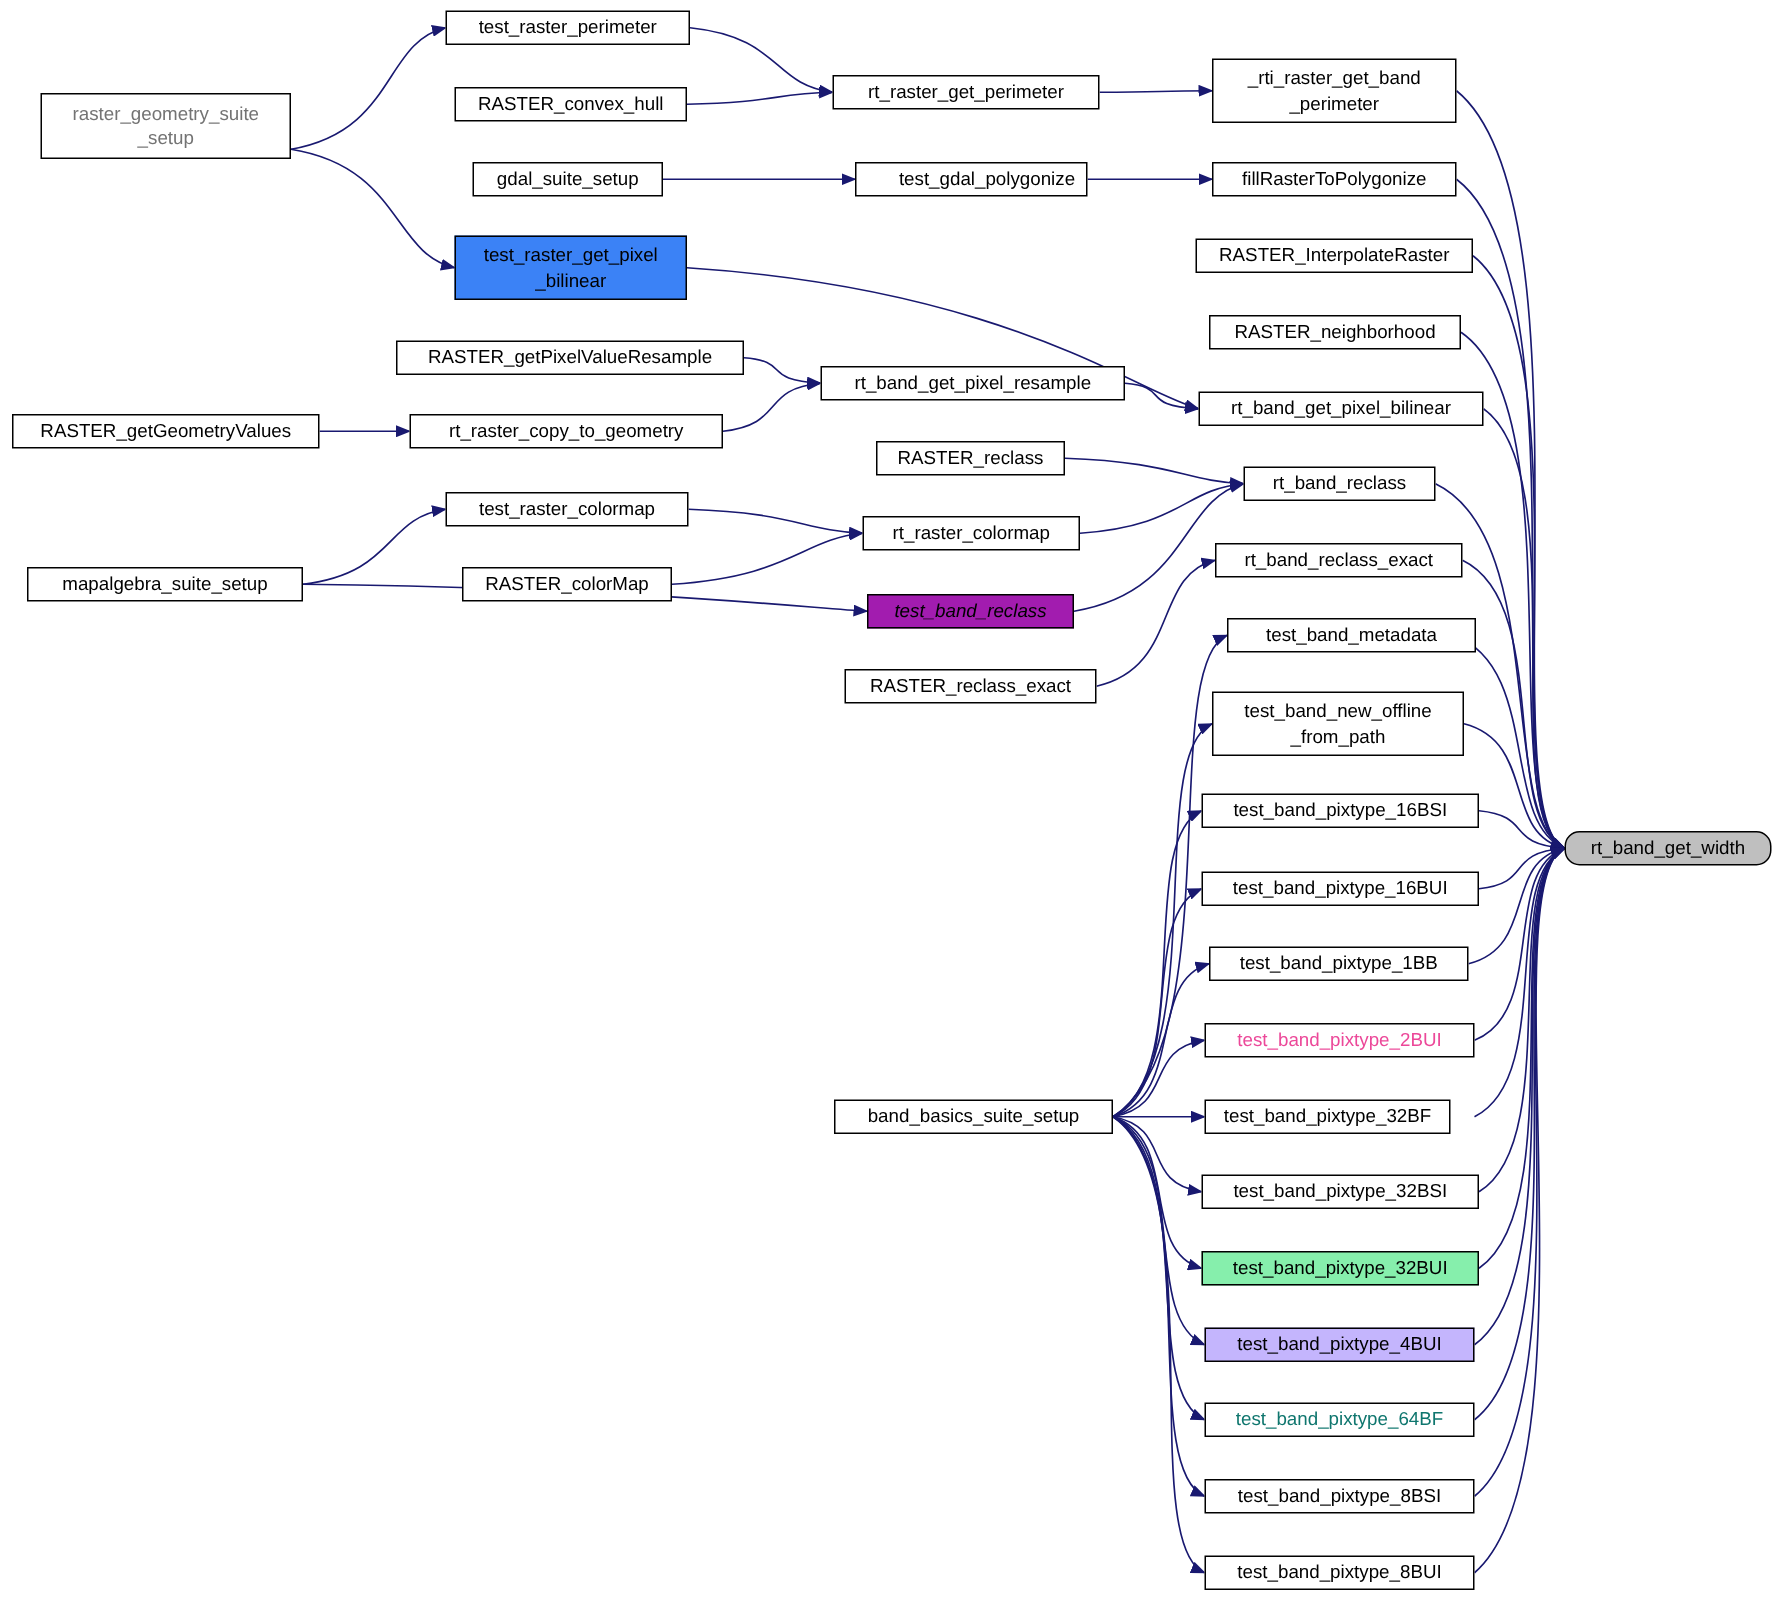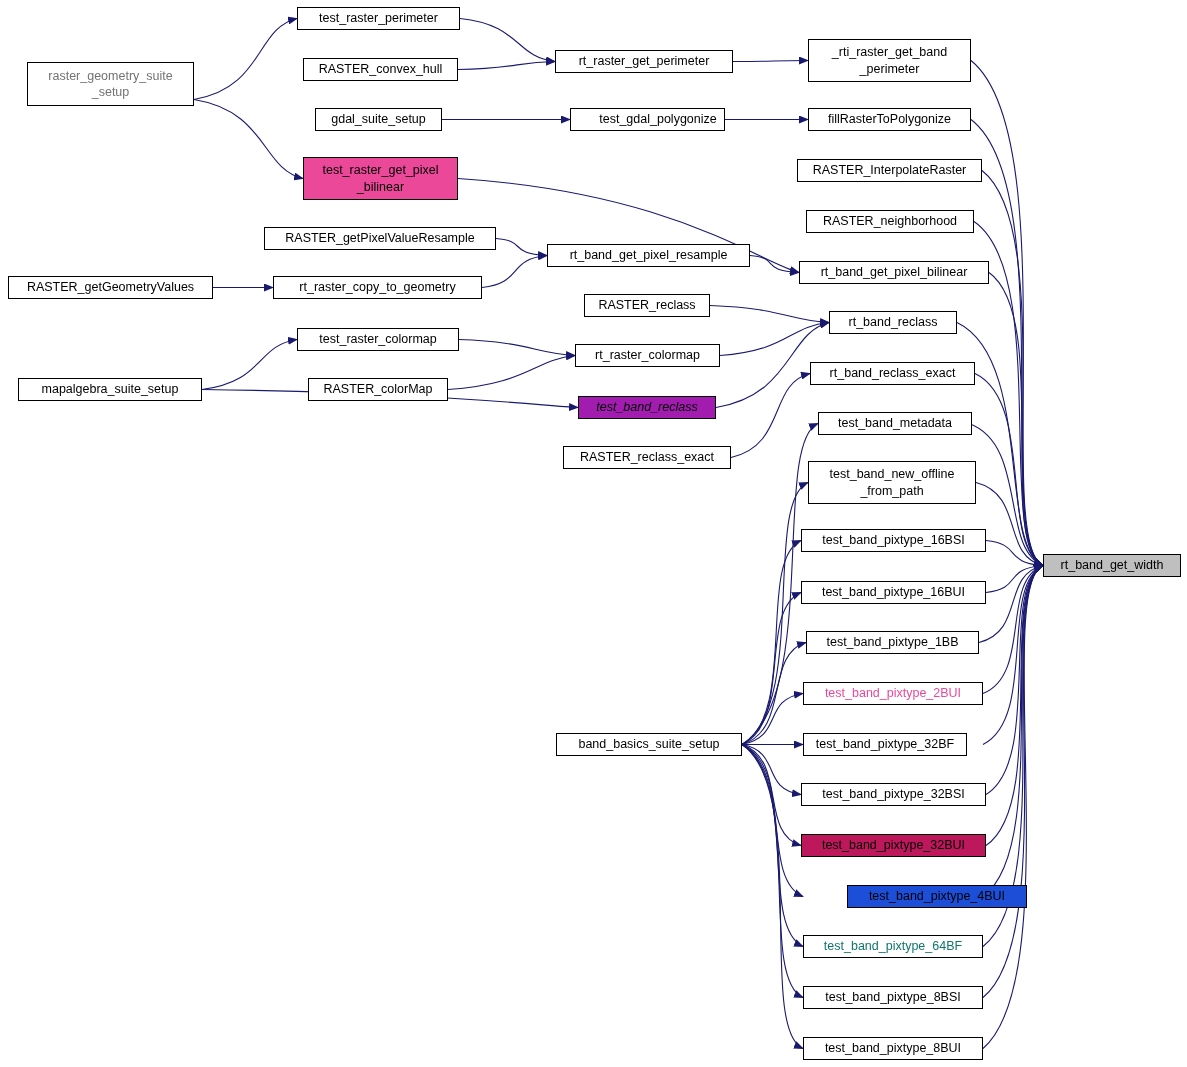--- a/index.html
+++ b/index.html
@@ -37,20 +37,21 @@
     color: #000000;
     font-size: 12.5px;
     line-height: 1.3;
     white-space: pre-line;
     z-index: 2;
     padding: 0 3px;
   }
   .node.target {
     background: #bfbfbf;
     border-width: 1.5px;
+    border-radius: 10px;
   }
 </style>
 </head>
 <body>
 
 <div class="graph">
   <svg class="edge-layer" width="1187" height="1067">
     <defs>
       <marker id="arrow" viewBox="0 0 10 8" refX="9" refY="4" markerWidth="10" markerHeight="8" orient="auto" markerUnits="userSpaceOnUse">
         <path d="M0,0 L10,4 L0,8 z" fill="#191970"></path>
@@ -116,48 +117,48 @@
       <div class="node" style="left: 297px; top: 7px; width: 163px; height: 23px; background: rgb(255, 255, 255); border-color: rgb(0, 0, 0); color: rgb(0, 0, 0);">test_raster_perimeter</div>
       <div class="node" style="left: 303px; top: 58px; width: 155px; height: 23px; background: rgb(255, 255, 255); border-color: rgb(0, 0, 0); color: rgb(0, 0, 0);">RASTER_convex_hull</div>
       <div class="node" style="left: 555px; top: 50px; width: 178px; height: 23px; background: rgb(255, 255, 255); border-color: rgb(0, 0, 0); color: rgb(0, 0, 0);">rt_raster_get_perimeter</div>
       <div class="node" style="left: 808px; top: 39px; width: 163px; height: 43px; background: rgb(255, 255, 255); border-color: rgb(0, 0, 0); color: rgb(0, 0, 0);">_rti_raster_get_band
 _perimeter</div>
       <div class="node" style="left: 27px; top: 62px; width: 167px; height: 44px; background: rgb(255, 255, 255); border-color: rgb(0, 0, 0); color: #737373;">raster_geometry_suite
 _setup</div>
       <div class="node" style="left: 315px; top: 108px; width: 127px; height: 23px; background: rgb(255, 255, 255); border-color: rgb(0, 0, 0); color: rgb(0, 0, 0);">gdal_suite_setup</div>
       <div class="node" style="left: 570px; top: 108px; width: 155px; height: 23px; background: rgb(255, 255, 255); border-color: rgb(0, 0, 0); color: rgb(0, 0, 0); padding-left: 24px;">test_gdal_polygonize</div>
       <div class="node" style="left: 808px; top: 108px; width: 163px; height: 23px; background: rgb(255, 255, 255); border-color: rgb(0, 0, 0); color: rgb(0, 0, 0);">fillRasterToPolygonize</div>
-      <div class="node" style="left: 303px; top: 157px; width: 155px; height: 43px; background: #ec4899; border-color: rgb(0, 0, 0); color: rgb(0, 0, 0);">test_raster_get_pixel
+      <div class="node" style="left: 303px; top: 157px; width: 155px; height: 43px; background: #3b82f6; border-color: rgb(0, 0, 0); color: rgb(0, 0, 0);">test_raster_get_pixel
 _bilinear</div>
       <div class="node" style="left: 797px; top: 159px; width: 185px; height: 23px; background: rgb(255, 255, 255); border-color: rgb(0, 0, 0); color: rgb(0, 0, 0);">RASTER_InterpolateRaster</div>
       <div class="node" style="left: 806px; top: 210px; width: 168px; height: 23px; background: rgb(255, 255, 255); border-color: rgb(0, 0, 0); color: rgb(0, 0, 0);">RASTER_neighborhood</div>
       <div class="node" style="left: 264px; top: 227px; width: 232px; height: 23px; background: rgb(255, 255, 255); border-color: rgb(0, 0, 0); color: rgb(0, 0, 0);">RASTER_getPixelValueResample</div>
       <div class="node" style="left: 547px; top: 244px; width: 203px; height: 23px; background: rgb(255, 255, 255); border-color: rgb(0, 0, 0); color: rgb(0, 0, 0);">rt_band_get_pixel_resample</div>
       <div class="node" style="left: 799px; top: 261px; width: 190px; height: 23px; background: rgb(255, 255, 255); border-color: rgb(0, 0, 0); color: rgb(0, 0, 0);">rt_band_get_pixel_bilinear</div>
       <div class="node" style="left: 8px; top: 276px; width: 205px; height: 23px; background: rgb(255, 255, 255); border-color: rgb(0, 0, 0); color: rgb(0, 0, 0);">RASTER_getGeometryValues</div>
       <div class="node" style="left: 273px; top: 276px; width: 209px; height: 23px; background: rgb(255, 255, 255); border-color: rgb(0, 0, 0); color: rgb(0, 0, 0);">rt_raster_copy_to_geometry</div>
       <div class="node" style="left: 584px; top: 294px; width: 126px; height: 23px; background: rgb(255, 255, 255); border-color: rgb(0, 0, 0); color: rgb(0, 0, 0);">RASTER_reclass</div>
       <div class="node" style="left: 829px; top: 311px; width: 128px; height: 23px; background: rgb(255, 255, 255); border-color: rgb(0, 0, 0); color: rgb(0, 0, 0);">rt_band_reclass</div>
       <div class="node" style="left: 297px; top: 328px; width: 162px; height: 23px; background: rgb(255, 255, 255); border-color: rgb(0, 0, 0); color: rgb(0, 0, 0);">test_raster_colormap</div>
       <div class="node" style="left: 575px; top: 344px; width: 145px; height: 23px; background: rgb(255, 255, 255); border-color: rgb(0, 0, 0); color: rgb(0, 0, 0);">rt_raster_colormap</div>
       <div class="node" style="left: 810px; top: 362px; width: 165px; height: 23px; background: rgb(255, 255, 255); border-color: rgb(0, 0, 0); color: rgb(0, 0, 0);">rt_band_reclass_exact</div>
       <div class="node" style="left: 18px; top: 378px; width: 184px; height: 23px; background: rgb(255, 255, 255); border-color: rgb(0, 0, 0); color: rgb(0, 0, 0);">mapalgebra_suite_setup</div>
       <div class="node" style="left: 308px; top: 378px; width: 140px; height: 23px; background: rgb(255, 255, 255); border-color: rgb(0, 0, 0); color: rgb(0, 0, 0);">RASTER_colorMap</div>
       <div class="node" style="left: 578px; top: 396px; width: 138px; height: 23px; background: #a21caf; border-color: rgb(0, 0, 0); color: rgb(0, 0, 0); font-style: italic;">test_band_reclass</div>
-      <div class="node" style="left: 818px; top: 412px; width: 154px; height: 23px; background: rgb(255, 255, 255); border-color: rgb(0, 0, 0); color: rgb(0, 0, 0);">test_band_metadata</div>
+      <div class="node" style="left: 818px; top: 412px; width: 166px; height: 23px; background: rgb(255, 255, 255); border-color: rgb(0, 0, 0); color: rgb(0, 0, 0);">test_band_metadata</div>
       <div class="node" style="left: 563px; top: 446px; width: 168px; height: 23px; background: rgb(255, 255, 255); border-color: rgb(0, 0, 0); color: rgb(0, 0, 0);">RASTER_reclass_exact</div>
       <div class="node" style="left: 808px; top: 461px; width: 168px; height: 43px; background: rgb(255, 255, 255); border-color: rgb(0, 0, 0); color: rgb(0, 0, 0);">test_band_new_offline
 _from_path</div>
       <div class="node" style="left: 801px; top: 529px; width: 185px; height: 23px; background: rgb(255, 255, 255); border-color: rgb(0, 0, 0); color: rgb(0, 0, 0);">test_band_pixtype_16BSI</div>
       <div class="node" style="left: 801px; top: 581px; width: 185px; height: 23px; background: rgb(255, 255, 255); border-color: rgb(0, 0, 0); color: rgb(0, 0, 0);">test_band_pixtype_16BUI</div>
       <div class="node" style="left: 806px; top: 631px; width: 173px; height: 23px; background: rgb(255, 255, 255); border-color: rgb(0, 0, 0); color: rgb(0, 0, 0);">test_band_pixtype_1BB</div>
       <div class="node" style="left: 803px; top: 682px; width: 180px; height: 23px; background: rgb(255, 255, 255); border-color: rgb(0, 0, 0); color: #ec4899;">test_band_pixtype_2BUI</div>
       <div class="node" style="left: 556px; top: 733px; width: 186px; height: 23px; background: rgb(255, 255, 255); border-color: rgb(0, 0, 0); color: rgb(0, 0, 0);">band_basics_suite_setup</div>
       <div class="node" style="left: 803px; top: 733px; width: 164px; height: 23px; background: rgb(255, 255, 255); border-color: rgb(0, 0, 0); color: rgb(0, 0, 0);">test_band_pixtype_32BF</div>
       <div class="node" style="left: 801px; top: 783px; width: 185px; height: 23px; background: rgb(255, 255, 255); border-color: rgb(0, 0, 0); color: rgb(0, 0, 0);">test_band_pixtype_32BSI</div>
-      <div class="node" style="left: 801px; top: 834px; width: 185px; height: 23px; background: #be185d; border-color: rgb(0, 0, 0); color: rgb(0, 0, 0);">test_band_pixtype_32BUI</div>
-      <div class="node" style="left: 803px; top: 885px; width: 180px; height: 23px; background: #1d4ed8; border-color: rgb(0, 0, 0); color: rgb(0, 0, 0); margin-left: 44px;">test_band_pixtype_4BUI</div>
+      <div class="node" style="left: 801px; top: 834px; width: 185px; height: 23px; background: #86efac; border-color: rgb(0, 0, 0); color: rgb(0, 0, 0);">test_band_pixtype_32BUI</div>
+      <div class="node" style="left: 803px; top: 885px; width: 180px; height: 23px; background: #c4b5fd; border-color: rgb(0, 0, 0); color: rgb(0, 0, 0);">test_band_pixtype_4BUI</div>
       <div class="node" style="left: 803px; top: 935px; width: 180px; height: 23px; background: rgb(255, 255, 255); border-color: rgb(0, 0, 0); color: #0f766e;">test_band_pixtype_64BF</div>
       <div class="node" style="left: 803px; top: 986px; width: 180px; height: 23px; background: rgb(255, 255, 255); border-color: rgb(0, 0, 0); color: rgb(0, 0, 0);">test_band_pixtype_8BSI</div>
       <div class="node" style="left: 803px; top: 1037px; width: 180px; height: 23px; background: rgb(255, 255, 255); border-color: rgb(0, 0, 0); color: rgb(0, 0, 0);">test_band_pixtype_8BUI</div>
       <div class="node target" style="left: 1043px; top: 554px; width: 138px; height: 23px; background: rgb(191, 191, 191); border-color: rgb(0, 0, 0); color: rgb(0, 0, 0);">rt_band_get_width</div>
     </div>
 </div>
 
 </body></html>

